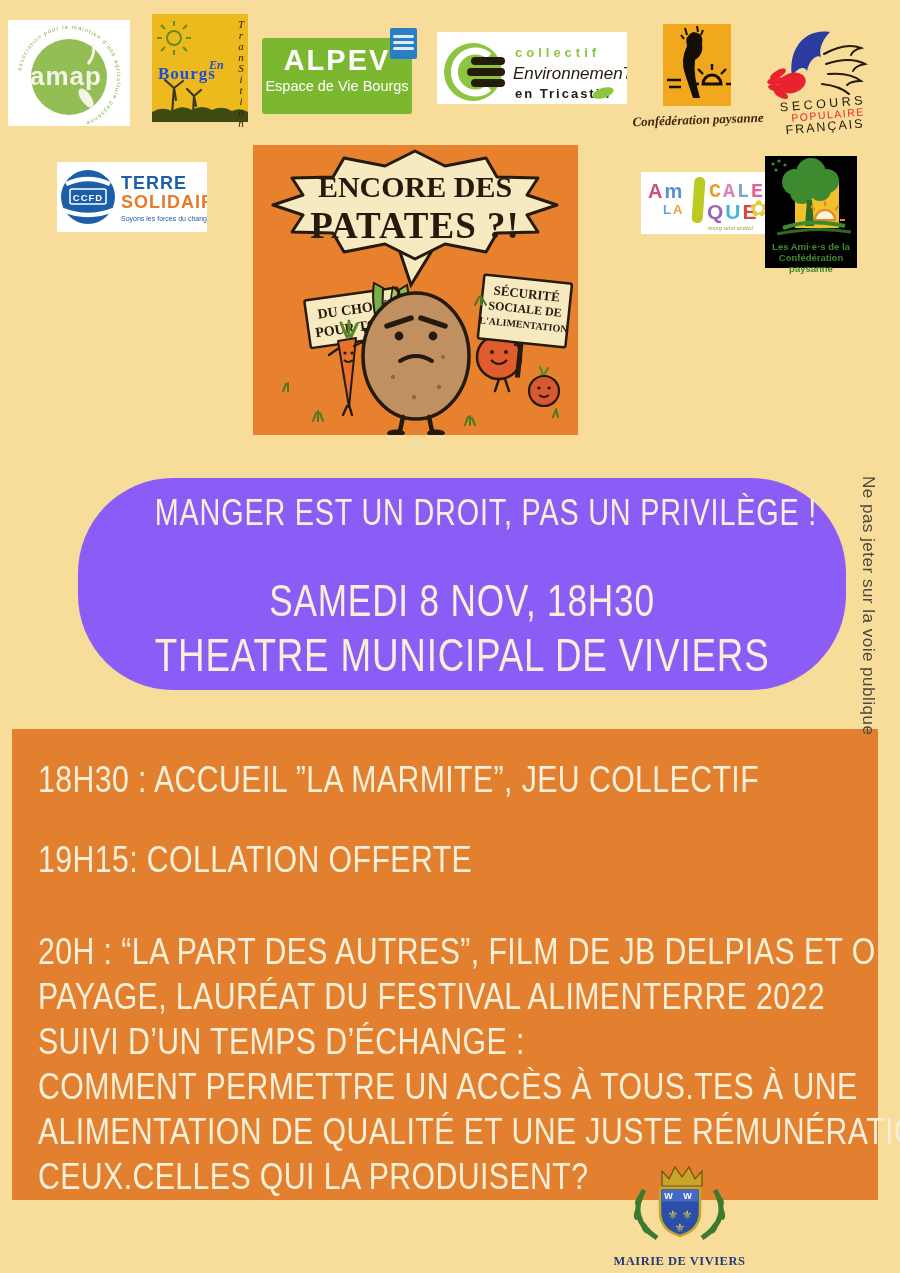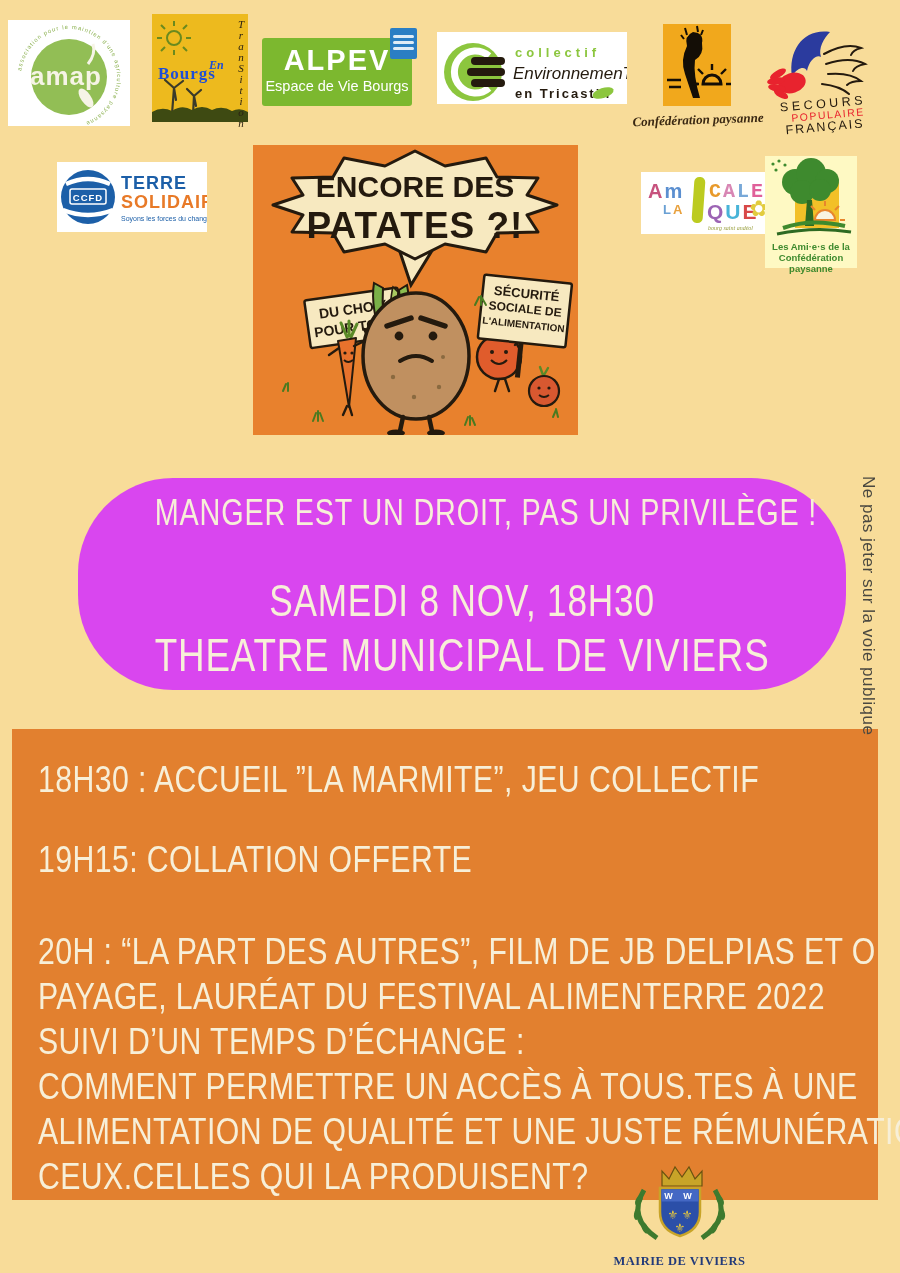--- a/index.html
+++ b/index.html
@@ -9,46 +9,46 @@
   .logo-box{position:absolute;}
 
   
   #amap{left:8px;top:20px;width:122px;height:106px;background:#fff;}
   #bourgs{left:152px;top:14px;width:96px;height:108px;background:#EDBA1E;}
   #bourgs .b-en{position:absolute;left:57px;top:44px;font:italic bold 12px "Liberation Serif",serif;color:#1d4ed8;}
   #bourgs .b-word{position:absolute;left:6px;top:50px;font:bold 17px "Liberation Serif",serif;color:#1d4ed8;letter-spacing:1px;}
   #bourgs .b-vert{position:absolute;right:1px;top:4px;height:102px;writing-mode:vertical-rl;text-orientation:upright;
                   font:italic 11px "Liberation Serif",serif;color:#2a2012;letter-spacing:-1px;}
   #bourgs svg{position:absolute;left:0;top:0;}
-  #alpev{left:262px;top:38px;width:150px;height:68px;background:#7CB82F;border-radius:3px;text-align:center;color:#fff;}
+  #alpev{left:262px;top:38px;width:150px;height:76px;background:#7CB82F;border-radius:3px;text-align:center;color:#fff;}
   #alpev .alpev-title{margin-top:6px;font-size:29px;font-weight:bold;letter-spacing:2px;}
   #alpev .alpev-sub{font-size:14.5px;margin-top:1px;}
   #alpev .alpev-badge{position:absolute;left:128px;top:-10px;width:27px;height:27px;background:#2A7EC4;border-radius:2px;padding-top:4px;}
   #alpev .squig{height:3px;background:rgba(255,255,255,.85);margin:3px 3px 0 3px;border-radius:2px;}
   #collectif{left:437px;top:32px;width:190px;height:72px;background:#fff;}
   #confp-box{left:663px;top:24px;width:68px;height:82px;}
   #confp-caption{left:624px;top:112px;width:148px;text-align:center;transform:rotate(-2deg);
                  font:italic bold 13px "Liberation Serif",serif;color:#3a2812;}
   #secours{left:766px;top:20px;width:114px;height:116px;}
 
   
   #ccfd{left:57px;top:162px;width:150px;height:70px;background:#fff;}
-  #potato-poster{left:253px;top:145px;width:375px;height:290px;}
+  #potato-poster{left:253px;top:145px;width:375px;height:290px;font-family:Liberation Serif, serif;}
   #amicale{left:613px;top:172px;width:128px;height:62px;background:#fff;font-weight:bold;margin-left:28px;}
   #amicale .am-row1{position:absolute;left:7px;top:8px;font-size:20px;letter-spacing:2px;}
   #amicale .am-row2a{position:absolute;left:22px;top:30px;font-size:13px;letter-spacing:2px;}
   #amicale .am-row2b{position:absolute;left:66px;top:28px;font-size:21px;letter-spacing:2px;}
   #amicale .am-stroke{position:absolute;left:52px;top:5px;width:11px;height:46px;background:#BCCB20;border-radius:5px;transform:rotate(4deg);}
   #amicale .am-flower{position:absolute;right:1px;top:24px;font-size:22px;color:#E2CC3E;font-weight:normal;}
   #amicale .am-script{position:absolute;right:16px;bottom:3px;font:italic 6px "Liberation Serif",serif;color:#9aa040;font-weight:normal;}
-  #amisconf{left:765px;top:156px;width:92px;height:112px;background:#fef9c3;text-align:center;}
+  #amisconf{left:765px;top:156px;width:92px;height:112px;background:#000000;text-align:center;}
   #amisconf .ac-caption{font-weight:bold;font-size:9.5px;color:#3E8A2E;line-height:11px;margin-top:1px;}
 
   
-  #slogan-bubble{left:78px;top:478px;width:768px;height:212px;background:#d946ef;border-radius:95px;color:#F7EFD8;}
+  #slogan-bubble{left:78px;top:478px;width:768px;height:212px;background:#8b5cf6;border-radius:95px;color:#F7EFD8;}
   #slogan-bubble div{position:absolute;left:0;right:0;text-align:center;white-space:nowrap;}
   .slogan-line{top:14px;font-size:36px;transform:scaleX(.8);letter-spacing:1px;}
   .date-line{top:98px;font-size:44px;transform:scaleX(.8);letter-spacing:1px;}
   .venue-line{top:150px;font-size:46px;transform:scaleX(.8);letter-spacing:1px;}
 
   
   #fold-note{left:858px;top:476px;height:330px;writing-mode:vertical-rl;font-size:17px;color:#4A4840;
              letter-spacing:.5px;z-index:5;}
 
   

